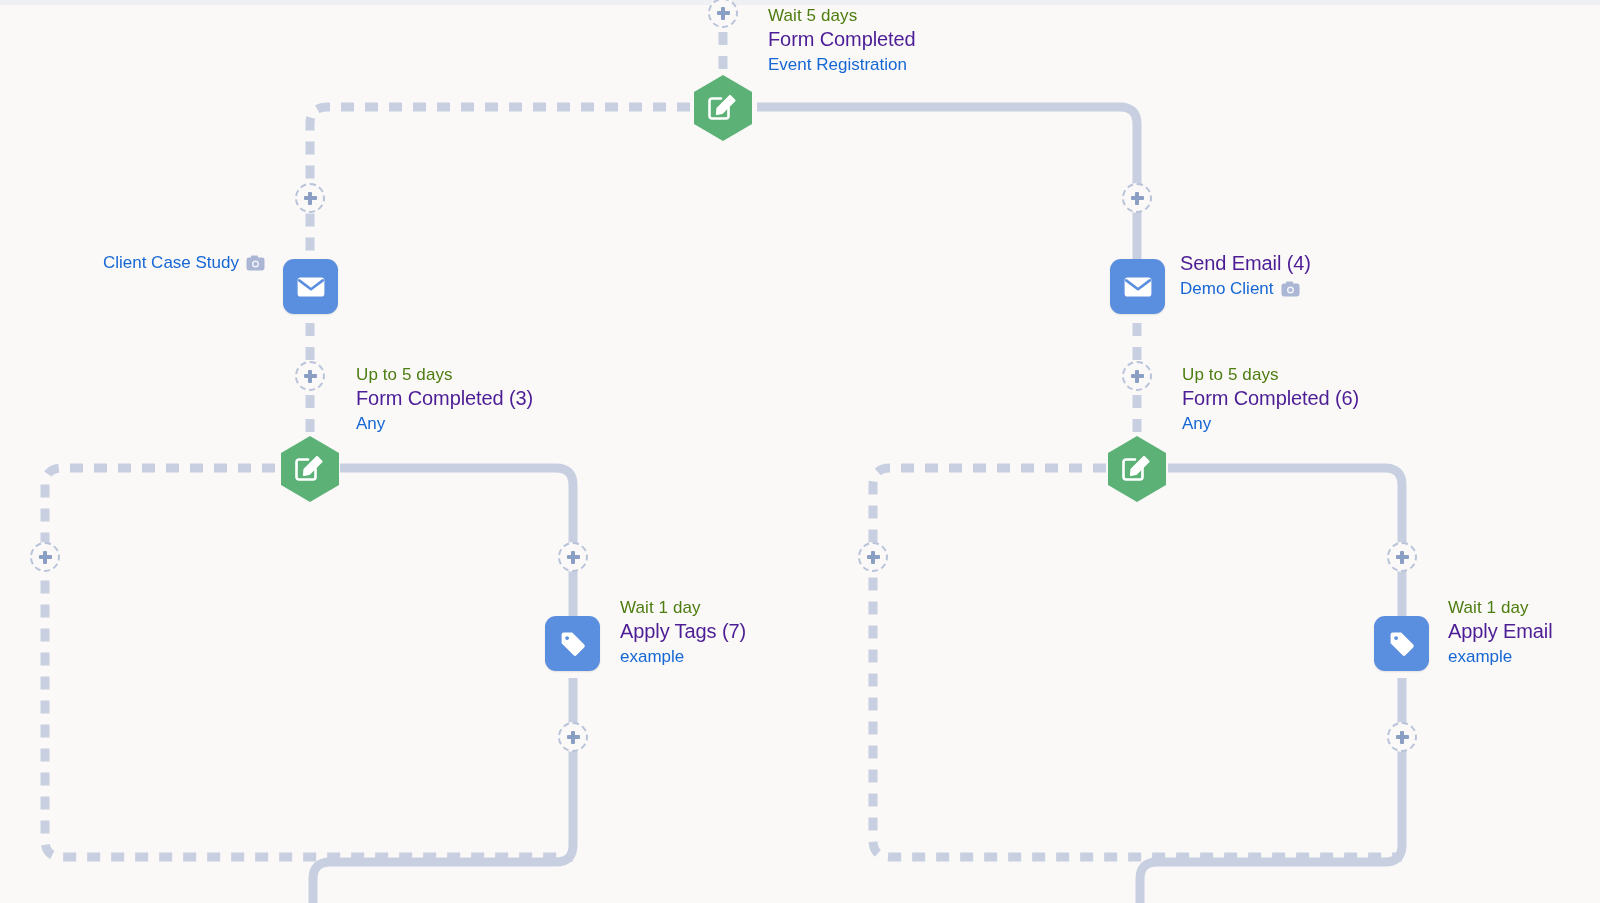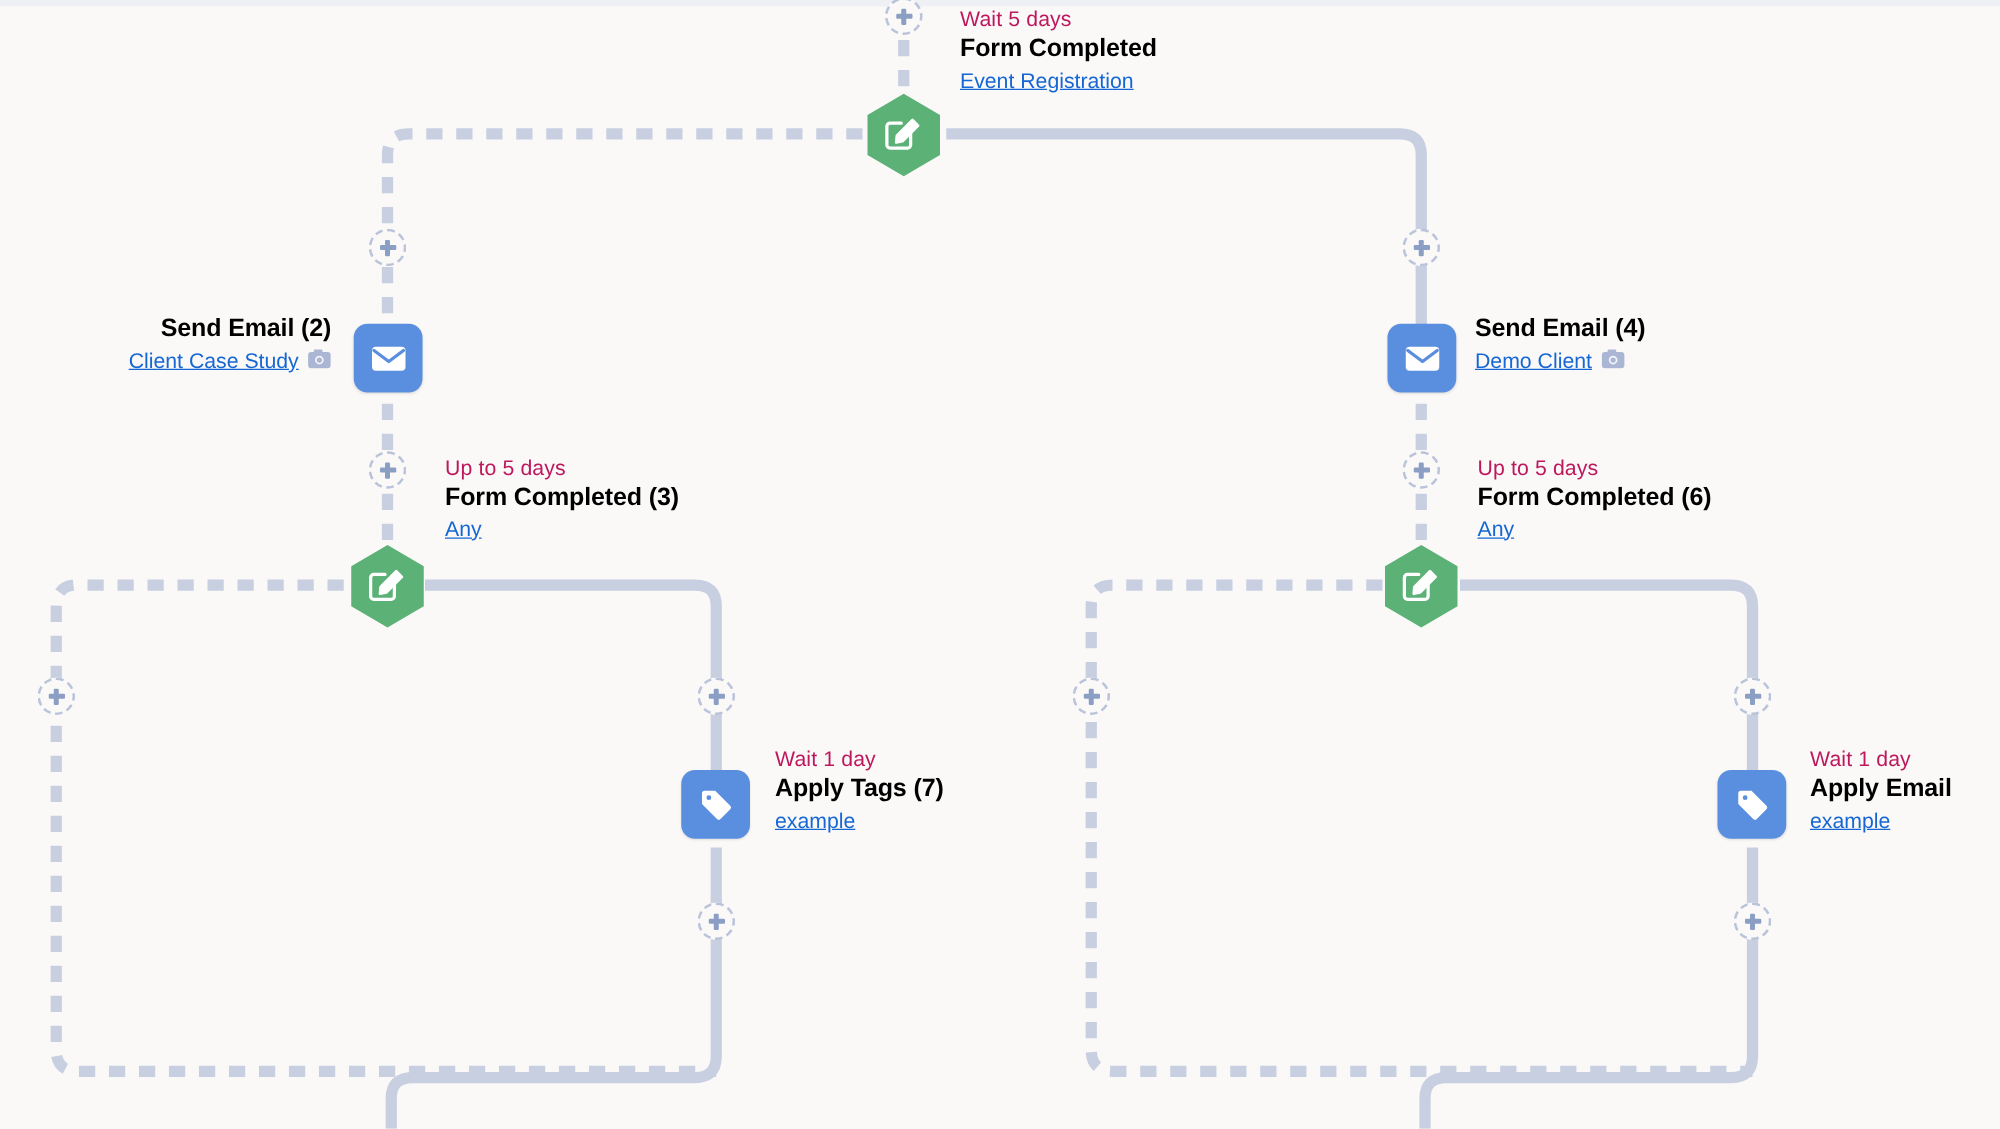--- a/index.html
+++ b/index.html
@@ -35,23 +35,23 @@
   }
   .plus:before{
     content:"";position:absolute;width:13px;height:3.2px;border-radius:1px;background:#8b9ec4;
   }
   .plus:after{
     content:"";position:absolute;width:3.2px;height:13px;border-radius:1px;background:#8b9ec4;
   }
 
   
   .lbl{position:absolute;line-height:1.18;white-space:nowrap;}
-  .lbl .wait{font-size:17px;color:#be185d;letter-spacing:.1px;}
-  .lbl .title{font-size:20px;font-weight:bold;color:#000000;letter-spacing:-.1px;margin-top:2px;}
-  .lbl .sub{font-size:17px;color:#1667d4;margin-top:3px;display:flex;align-items:flex-start;gap:7px;text-decoration:underline;}
+  .lbl .wait{font-size:17px;color:#4d7c0f;letter-spacing:.1px;}
+  .lbl .title{font-size:20px;font-weight:normal;color:#4c1d95;letter-spacing:-.1px;margin-top:2px;}
+  .lbl .sub{font-size:17px;color:#1667d4;margin-top:3px;display:flex;align-items:center;gap:7px;}
   .lbl.right-align{text-align:right;}
   .lbl.right-align .sub{justify-content:flex-end;padding-left:25px;}
   .cam{display:inline-flex;width:19px;height:16px;flex:0 0 auto;}
   .cam svg{display:block;}
 </style>
 </head>
 <body>
 
 <div id="canvas">
 
@@ -116,21 +116,20 @@
   </div>
 
   <div class="node">
     <div class="sq-icon" style="left:283px;top:259px;">
       <svg width="30" height="24" viewBox="0 0 30 24">
         <rect x="1.6" y="2.4" width="26.8" height="19.2" rx="3.2" fill="#ffffff"></rect>
         <path d="M3.2 5.4 L15 14.2 L26.8 5.4" fill="none" stroke="#5a8ede" stroke-width="2.6" stroke-linecap="round" stroke-linejoin="round"></path>
       </svg>
     </div>
     <div class="lbl right-align" style="left:0px;top:250px;width:265px;">
-      <div class="title">Send Email (2)</div>
       <div class="sub">
         <span>Client Case Study</span>
         <span class="cam">
           <svg width="19" height="16" viewBox="0 0 19 16">
             <rect x="0.5" y="2.5" width="18" height="13" rx="2.4" fill="#aab6d4"></rect>
             <rect x="5" y="0.6" width="7" height="3" rx="1.1" fill="#aab6d4"></rect>
             <circle cx="9.5" cy="9" r="3.5" fill="#f2f4f9"></circle>
             <circle cx="9.5" cy="9" r="2.1" fill="#aab6d4"></circle>
           </svg>
         </span>

